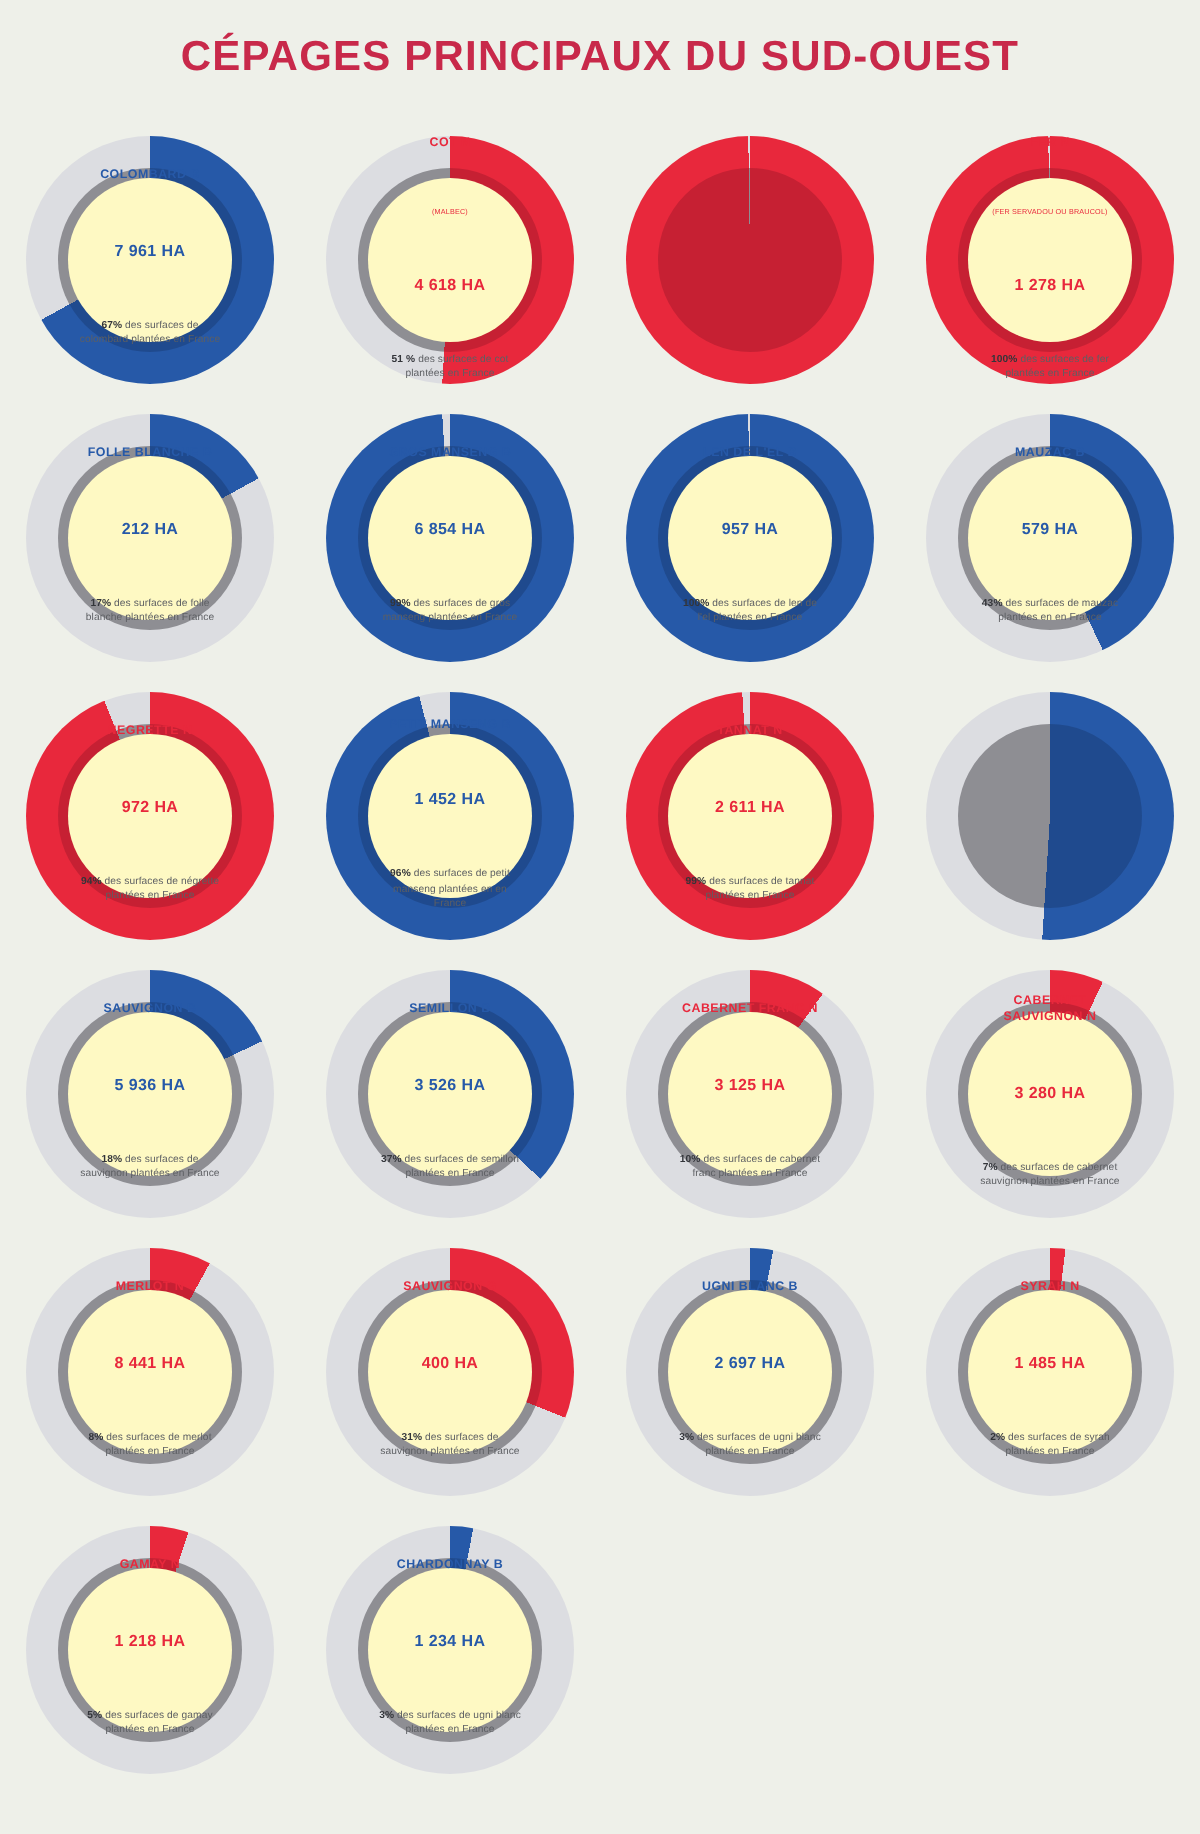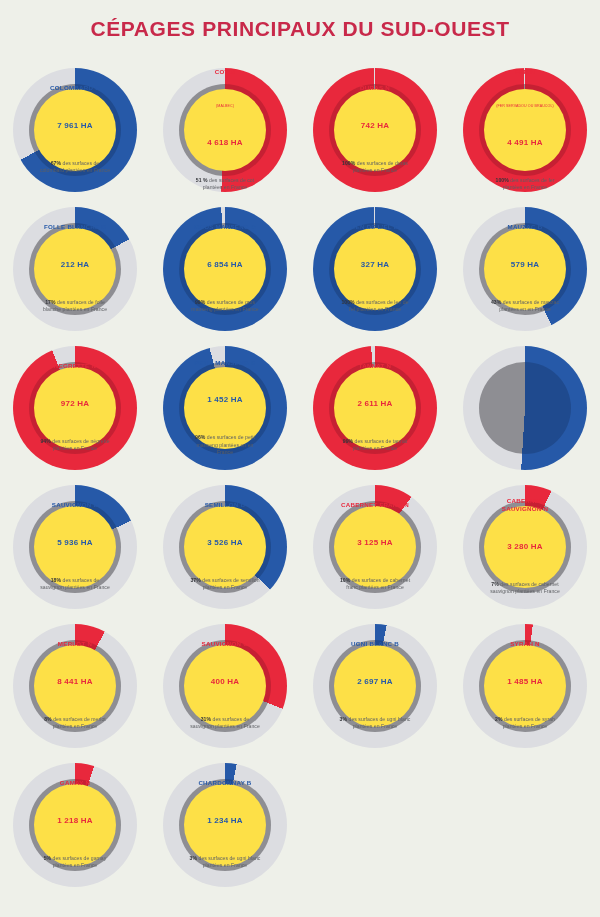--- a/index.html
+++ b/index.html
@@ -55,21 +55,21 @@
   }
   .ring-inner {
     position: absolute;
     inset: 16px;
     border-radius: 50%;
   }
   .hole {
     position: absolute;
     inset: 21px;
     border-radius: 50%;
-    background: #fde047;
+    background: #fef9c3;
     display: flex;
     flex-direction: column;
     align-items: center;
     justify-content: center;
     text-align: center;
     padding: 2px 5px;
     box-sizing: border-box;
     gap: 28px;
   }
   .c-name {
@@ -132,35 +132,30 @@
             <div class="c-sub">(MALBEC)</div>
             <div class="c-area">4 618 HA</div>
             <div class="c-desc"><b>51 %</b><span> des surfaces de cot plantées en France</span></div>
           </div>
         </div>
       </div>
       <div class="cell">
         <div class="donut red">
           <div class="ring-outer" style="background: conic-gradient(rgb(232, 40, 60) 0deg, rgb(232, 40, 60) 359.2deg, rgb(220, 221, 225) 359.2deg, rgb(220, 221, 225) 360deg);"></div>
           <div class="ring-inner" style="background: conic-gradient(rgb(198, 32, 51) 0deg, rgb(198, 32, 51) 359.2deg, rgb(142, 142, 147) 359.2deg, rgb(142, 142, 147) 360deg);"></div>
-          <div class="hole">
-            <div class="c-name">DURAS N</div>
-            <div class="c-area">742 HA</div>
-            <div class="c-desc"><b>100%</b><span> des surfaces de duras plantées en France</span></div>
-          </div>
         </div>
       </div>
       <div class="cell">
         <div class="donut red">
           <div class="ring-outer" style="background: conic-gradient(rgb(232, 40, 60) 0deg, rgb(232, 40, 60) 359.2deg, rgb(220, 221, 225) 359.2deg, rgb(220, 221, 225) 360deg);"></div>
           <div class="ring-inner" style="background: conic-gradient(rgb(198, 32, 51) 0deg, rgb(198, 32, 51) 359.2deg, rgb(142, 142, 147) 359.2deg, rgb(142, 142, 147) 360deg);"></div>
           <div class="hole">
             <div class="c-name">FER N</div>
             <div class="c-sub">(FER SERVADOU OU BRAUCOL)</div>
-            <div class="c-area">4 491 HA</div>
+            <div class="c-area">1 278 HA</div>
             <div class="c-desc"><b>100%</b><span> des surfaces de fer plantées en France</span></div>
           </div>
         </div>
       </div>
       <div class="cell">
         <div class="donut blue">
           <div class="ring-outer" style="background: conic-gradient(rgb(38, 89, 168) 0deg, rgb(38, 89, 168) 61.2deg, rgb(220, 221, 225) 61.2deg, rgb(220, 221, 225) 360deg);"></div>
           <div class="ring-inner" style="background: conic-gradient(rgb(31, 74, 142) 0deg, rgb(31, 74, 142) 61.2deg, rgb(142, 142, 147) 61.2deg, rgb(142, 142, 147) 360deg);"></div>
           <div class="hole">
             <div class="c-name">FOLLE BLANCHE B</div>
@@ -179,21 +174,21 @@
             <div class="c-desc"><b>99%</b><span> des surfaces de gros manseng plantées en France</span></div>
           </div>
         </div>
       </div>
       <div class="cell">
         <div class="donut blue">
           <div class="ring-outer" style="background: conic-gradient(rgb(38, 89, 168) 0deg, rgb(38, 89, 168) 359.2deg, rgb(220, 221, 225) 359.2deg, rgb(220, 221, 225) 360deg);"></div>
           <div class="ring-inner" style="background: conic-gradient(rgb(31, 74, 142) 0deg, rgb(31, 74, 142) 359.2deg, rgb(142, 142, 147) 359.2deg, rgb(142, 142, 147) 360deg);"></div>
           <div class="hole">
             <div class="c-name">LEN DE L'EL B</div>
-            <div class="c-area">327 HA</div>
+            <div class="c-area">957 HA</div>
             <div class="c-desc"><b>100%</b><span> des surfaces de len de l'el plantées en France</span></div>
           </div>
         </div>
       </div>
       <div class="cell">
         <div class="donut blue">
           <div class="ring-outer" style="background: conic-gradient(rgb(38, 89, 168) 0deg, rgb(38, 89, 168) 154.8deg, rgb(220, 221, 225) 154.8deg, rgb(220, 221, 225) 360deg);"></div>
           <div class="ring-inner" style="background: conic-gradient(rgb(31, 74, 142) 0deg, rgb(31, 74, 142) 154.8deg, rgb(142, 142, 147) 154.8deg, rgb(142, 142, 147) 360deg);"></div>
           <div class="hole">
             <div class="c-name">MAUZAC B</div>

